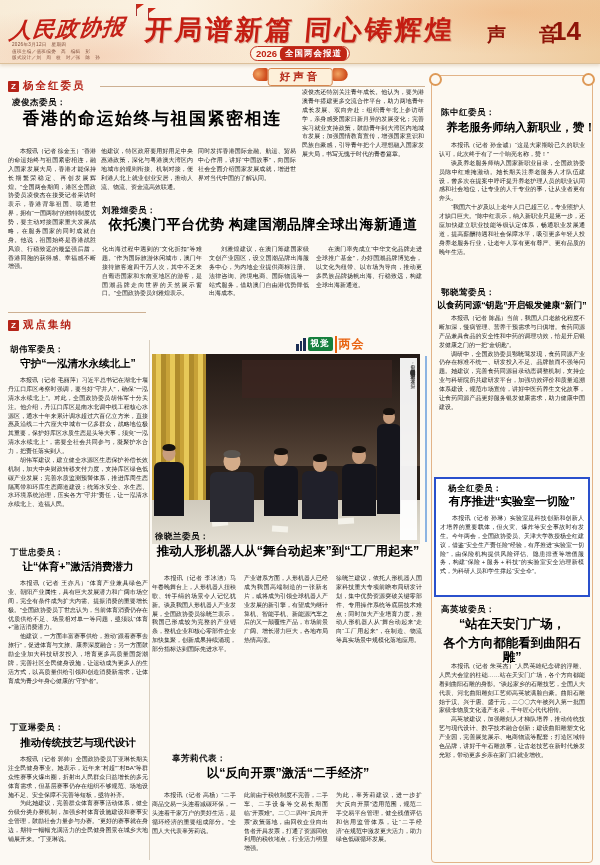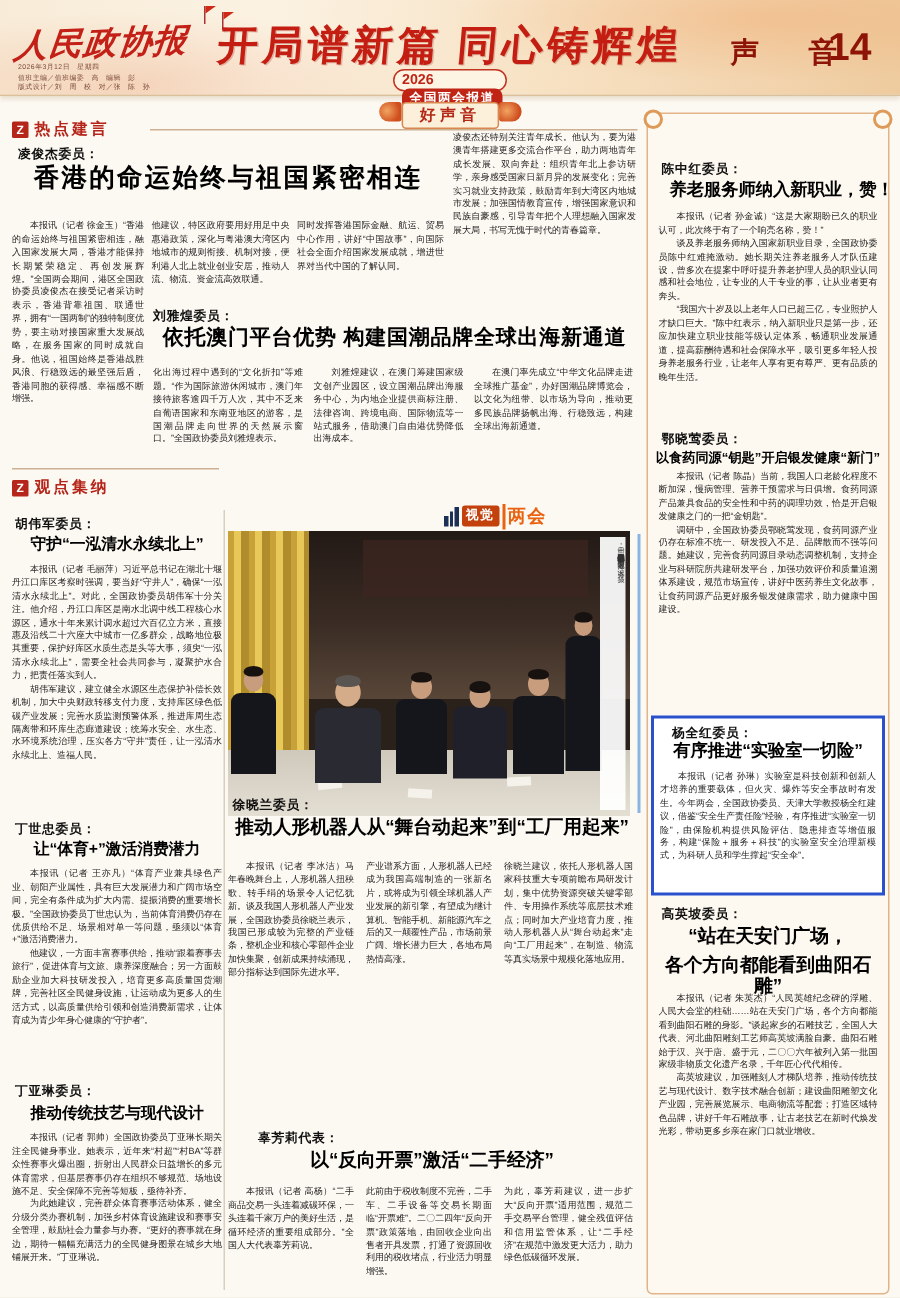--- a/index.html
+++ b/index.html
@@ -15,22 +15,22 @@
       linear-gradient(100deg,#f8ecd8 0%, #fbf2e2 30%, #f7e2c4 60%, #f2d4ae 85%, #eecb9e 100%);
     border-bottom:1px solid #dcc09a; box-shadow:0 2px 3px rgba(180,140,90,.25); }
   .brand { position:absolute; left:10px; top:14px; font-family:"Liberation Serif",serif; font-style:italic;
     font-weight:bold; font-size:22px; color:#c32017; transform:skewX(-8deg) rotate(-2deg); letter-spacing:1px; }
   .pub { position:absolute; left:12px; top:42px; font-size:4.6px; line-height:6.6px; color:#7c4a38; letter-spacing:.3px; }
   .flag { position:absolute; width:0; height:0; border-left:7px solid #cf2a18; border-bottom:5px solid transparent; }
   .flagpole { position:absolute; width:1px; height:12px; background:#a33; }
   .callig { position:absolute; left:50%; top:12px; transform:translateX(-50%) skewX(-5deg); white-space:nowrap;
     font-family:"Liberation Serif",serif; font-weight:bold; font-size:27px; color:#c41d12; letter-spacing:3px;
     text-shadow:1px 1px 0 rgba(150,30,20,.25); }
-  .badge { position:absolute; left:50%; top:46px; transform:translateX(-50%); display:flex; align-items:flex-start;
-    border:1px solid #c23422; border-radius:8px; background:#fdf4e4; padding:1px 2px 1px 5px; height:15px;flex-direction:column; }
+  .badge { position:absolute; left:50%; top:46px; transform:translateX(-50%); display:flex; align-items:center;
+    border:1px solid #c23422; border-radius:8px; background:#fdf4e4; padding:1px 2px 1px 5px; height:15px; }
   .badge-year { font-weight:bold; font-size:9.5px; color:#c02415; margin-right:3px; }
   .badge-text { background:#c02415; color:#fff; font-weight:bold; font-size:8.5px; padding:1px 5px; border-radius:5px; letter-spacing:1px; }
   .secname { position:absolute; left:487px; top:22px; font-size:19px; font-weight:bold; color:#8e1408; letter-spacing:7px; white-space:nowrap; }
   .pagenum { position:absolute; left:552px; top:16px; font-size:26px; font-weight:bold; color:#8e1408;text-align:right; }
 
   
   .secbar { position:absolute; display:flex; align-items:center; gap:4px; }
   .zlogo { width:11px; height:11px; background:#b5251a; color:#fff; font-weight:bold; font-size:8px;
     display:flex; align-items:center; justify-content:center; border-radius:1px; }
   .seclabel { font-size:10.5px; font-weight:bold; color:#b5251a; letter-spacing:2px; }
@@ -58,21 +58,21 @@
   .hair { position:absolute; left:50%; transform:translateX(-50%); top:-2px; background:#17120f; border-radius:50% 50% 40% 40%; }
   .bodyshape { position:absolute; left:50%; transform:translateX(-50%); background:#15151c; border-radius:6px 6px 0 0; }
   .capstrip { position:absolute; right:3px; top:4px; bottom:4px; width:17px; background:rgba(255,255,255,.93);
     writing-mode:vertical-rl; font-size:4.8px; line-height:5.6px; color:#333; padding:3px 2px; overflow:hidden; }
   .bluerule { position:absolute; left:425px; top:356px; width:2px; height:186px; background:#8cb4e2; }
 
   
   .visbadge { position:absolute; left:296px; top:336px; display:flex; align-items:center; gap:2px; height:16px; }
   .visbars { display:flex; gap:1px; align-items:flex-end; }
   .visbars i { display:block; width:2.5px; background:#1c2f55; }
-  .visbox { background:#c2410c; color:#fff; font-size:8.5px; font-weight:bold; padding:1px 3px; border-radius:2px; letter-spacing:1px; }
+  .visbox { background:#15803d; color:#fff; font-size:8.5px; font-weight:bold; padding:1px 3px; border-radius:2px; letter-spacing:1px; }
   .vistwo { color:#e8620f; font-size:12px; font-weight:bold; letter-spacing:1px; border-left:2px solid #e8620f; padding-left:2px; }
 
   
   .rightbox { position:absolute; left:431px; top:75px; width:162px; height:788px;
     border:1px solid #e2b488; border-radius:4px; background:#fdf9f1; }
   .rightbox::before, .rightbox::after { content:""; position:absolute; top:-3px; width:9px; height:9px;
     border:2px solid #de9a58; border-radius:50%; background:#fdf9f1; }
   .rightbox::before { left:-3px; } .rightbox::after { right:-3px; }
   .scrollbanner { position:absolute; left:50%; top:68px; transform:translateX(-50%); display:flex; align-items:flex-start; z-index:3; }
   .scroll-end { width:15px; height:13px; background:radial-gradient(circle at 35% 45%, #f2a562, #cf4e1e 70%); }
@@ -104,21 +104,21 @@
     <div class="badge">
       <span class="badge-year">2026</span>
       <span class="badge-text">全国两会报道</span>
     </div>
     <div class="secname">声　音</div>
     <div class="pagenum">14</div>
   </div>
 
   <div class="secbar" style="left:8px; top:79px;">
     <span class="zlogo">Z</span>
-    <span class="seclabel">热点建言</span>
+    <span class="seclabel">杨全红委员</span>
   </div>
   <div class="rule" style="left:100px; top:86px; width:325px; height:1px;"></div>
 
   <div>
     <div class="kicker" style="left:12px; top:97px;">凌俊杰委员：</div>
     <div class="hl" style="left:8px; top:109px; width:288px; font-size:17px; letter-spacing:1.5px;">香港的命运始终与祖国紧密相连</div>
     <div class="col" style="left:302px; top:88px; width:122px; height:116px;">
         <p class="cont">凌俊杰还特别关注青年成长。他认为，要为港澳青年搭建更多交流合作平台，助力两地青年成长发展、双向奔赴：组织青年北上参访研学，亲身感受国家日新月异的发展变化；完善实习就业支持政策，鼓励青年到大湾区内地城市发展；加强国情教育宣传，增强国家意识和民族自豪感，引导青年把个人理想融入国家发展大局，书写无愧于时代的青春篇章。</p>
       </div>
     <div class="col" style="left:8px;  top:147px; width:88px; height:168px;">

